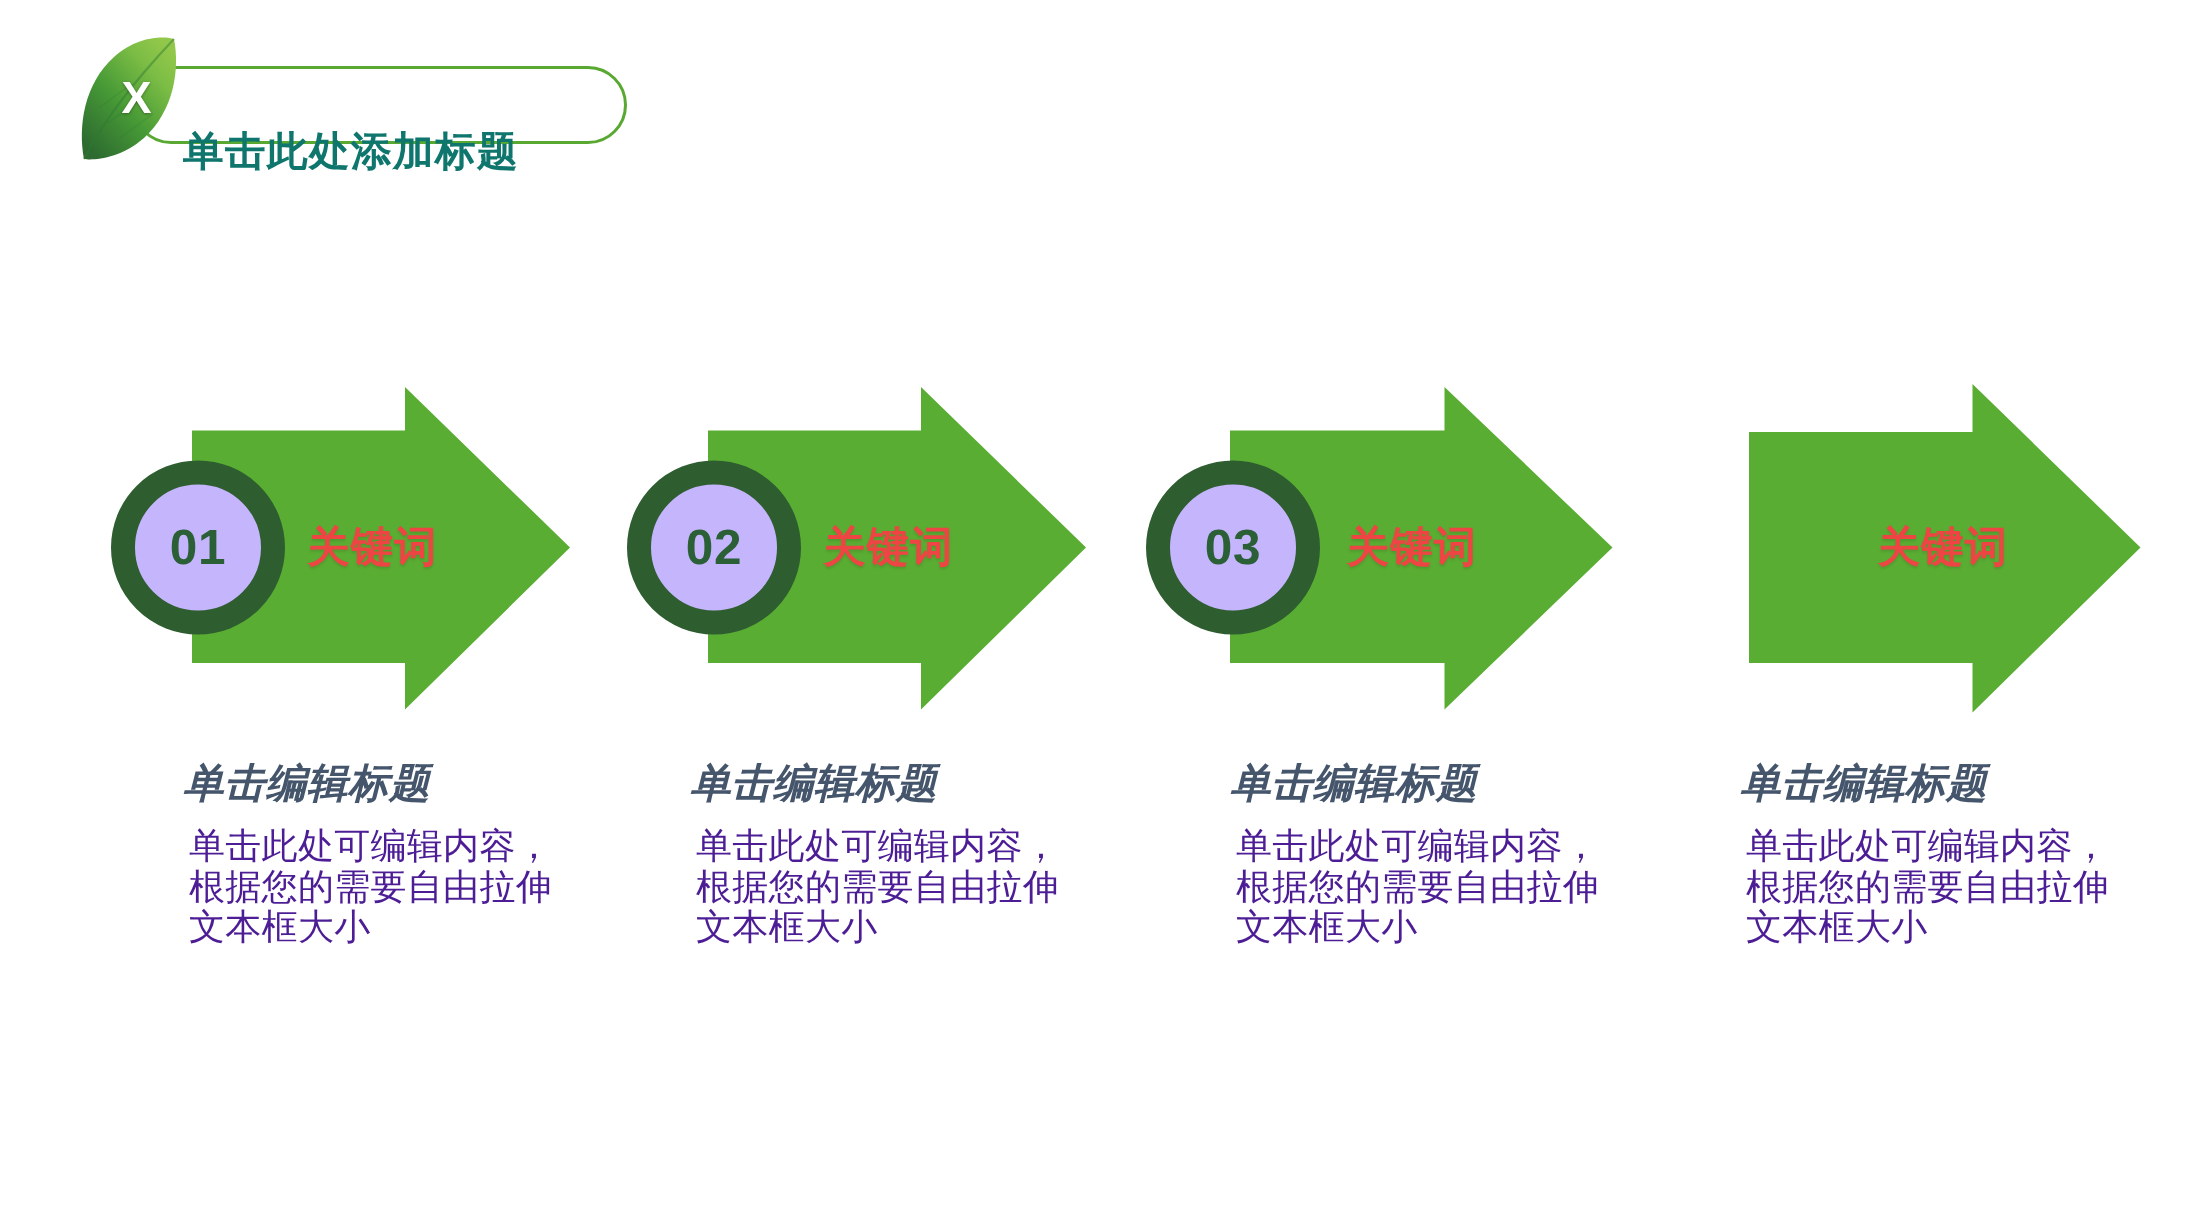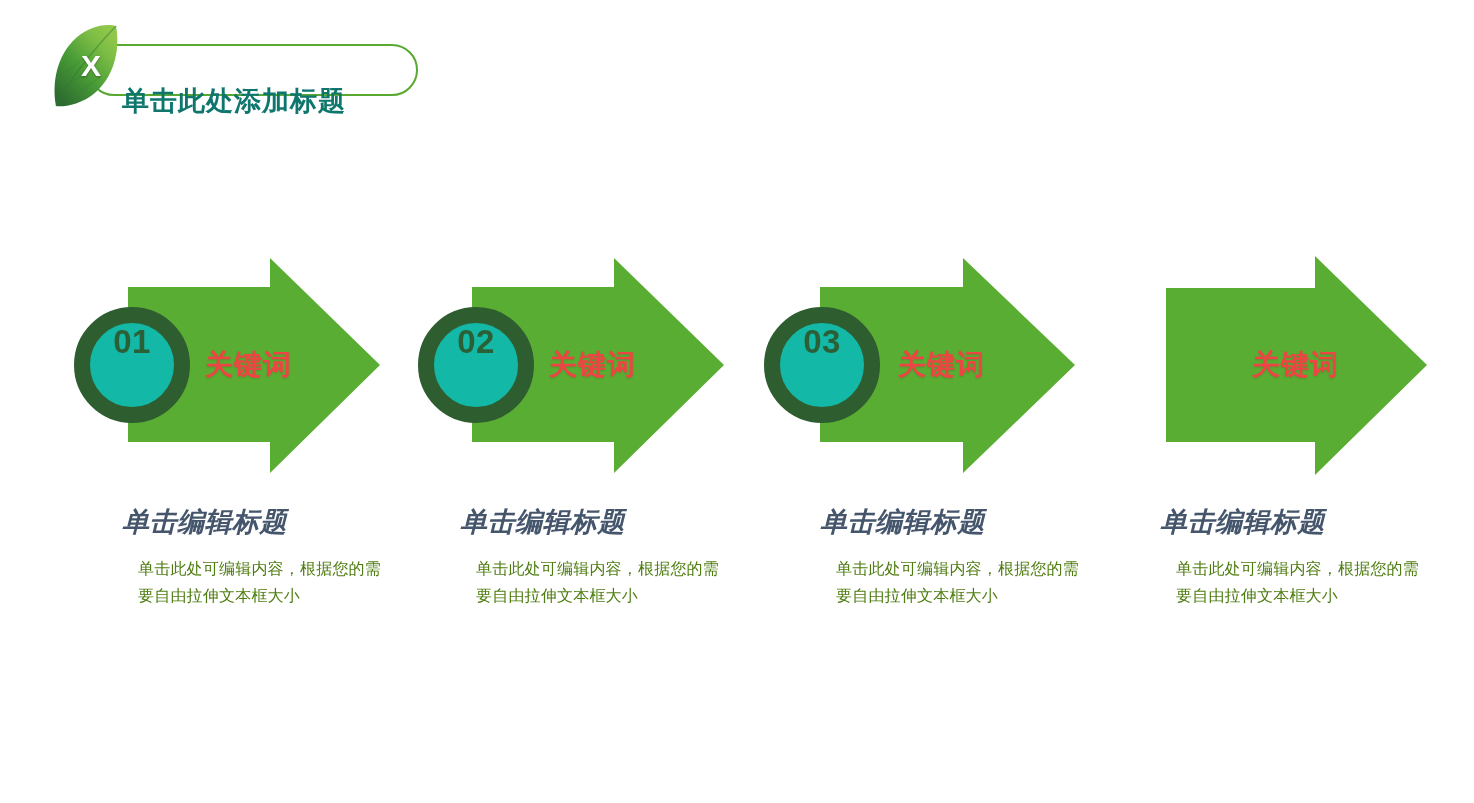--- a/index.html
+++ b/index.html
@@ -96,24 +96,24 @@
     color: #ef4444;
     font-size: 28px;
     font-weight: bold;
     letter-spacing: 1px;
     white-space: nowrap;
     text-shadow: 0 1px 2px rgba(0,0,0,0.12);
   }
   .step-circle {
     position: absolute;
     border-radius: 50%;
-    background: #14b8a6;
+    background: #c4b5fd;
     box-sizing: border-box;
     display: flex;
-    align-items: flex-start;
+    align-items: center;
     justify-content: center;
   }
   .step-number {
     font-size: 33px;
     font-weight: bold;
     color: #2b5f35;
     letter-spacing: 0.5px;
   }
 
   
@@ -133,25 +133,25 @@
     font-size: 27px;
     font-weight: bold;
     color: #45566c;
     line-height: 34px;
     letter-spacing: 0.5px;
     margin: 0 0 12px 0;
     white-space: nowrap;
     font-style: italic;
   }
   .caption-body {
-    font-size: 16px;
-    color: #4d7c0f;
+    font-size: 24px;
+    color: #4c1d95;
     line-height: 27px;
     letter-spacing: 0.2px;
-    margin: 16px;
+    margin: 4px;
     width: 252px;
   }
 </style>
 </head>
 <body>
 
 <div id="slide-header">
 
   <div id="title-pill"></div>
 

